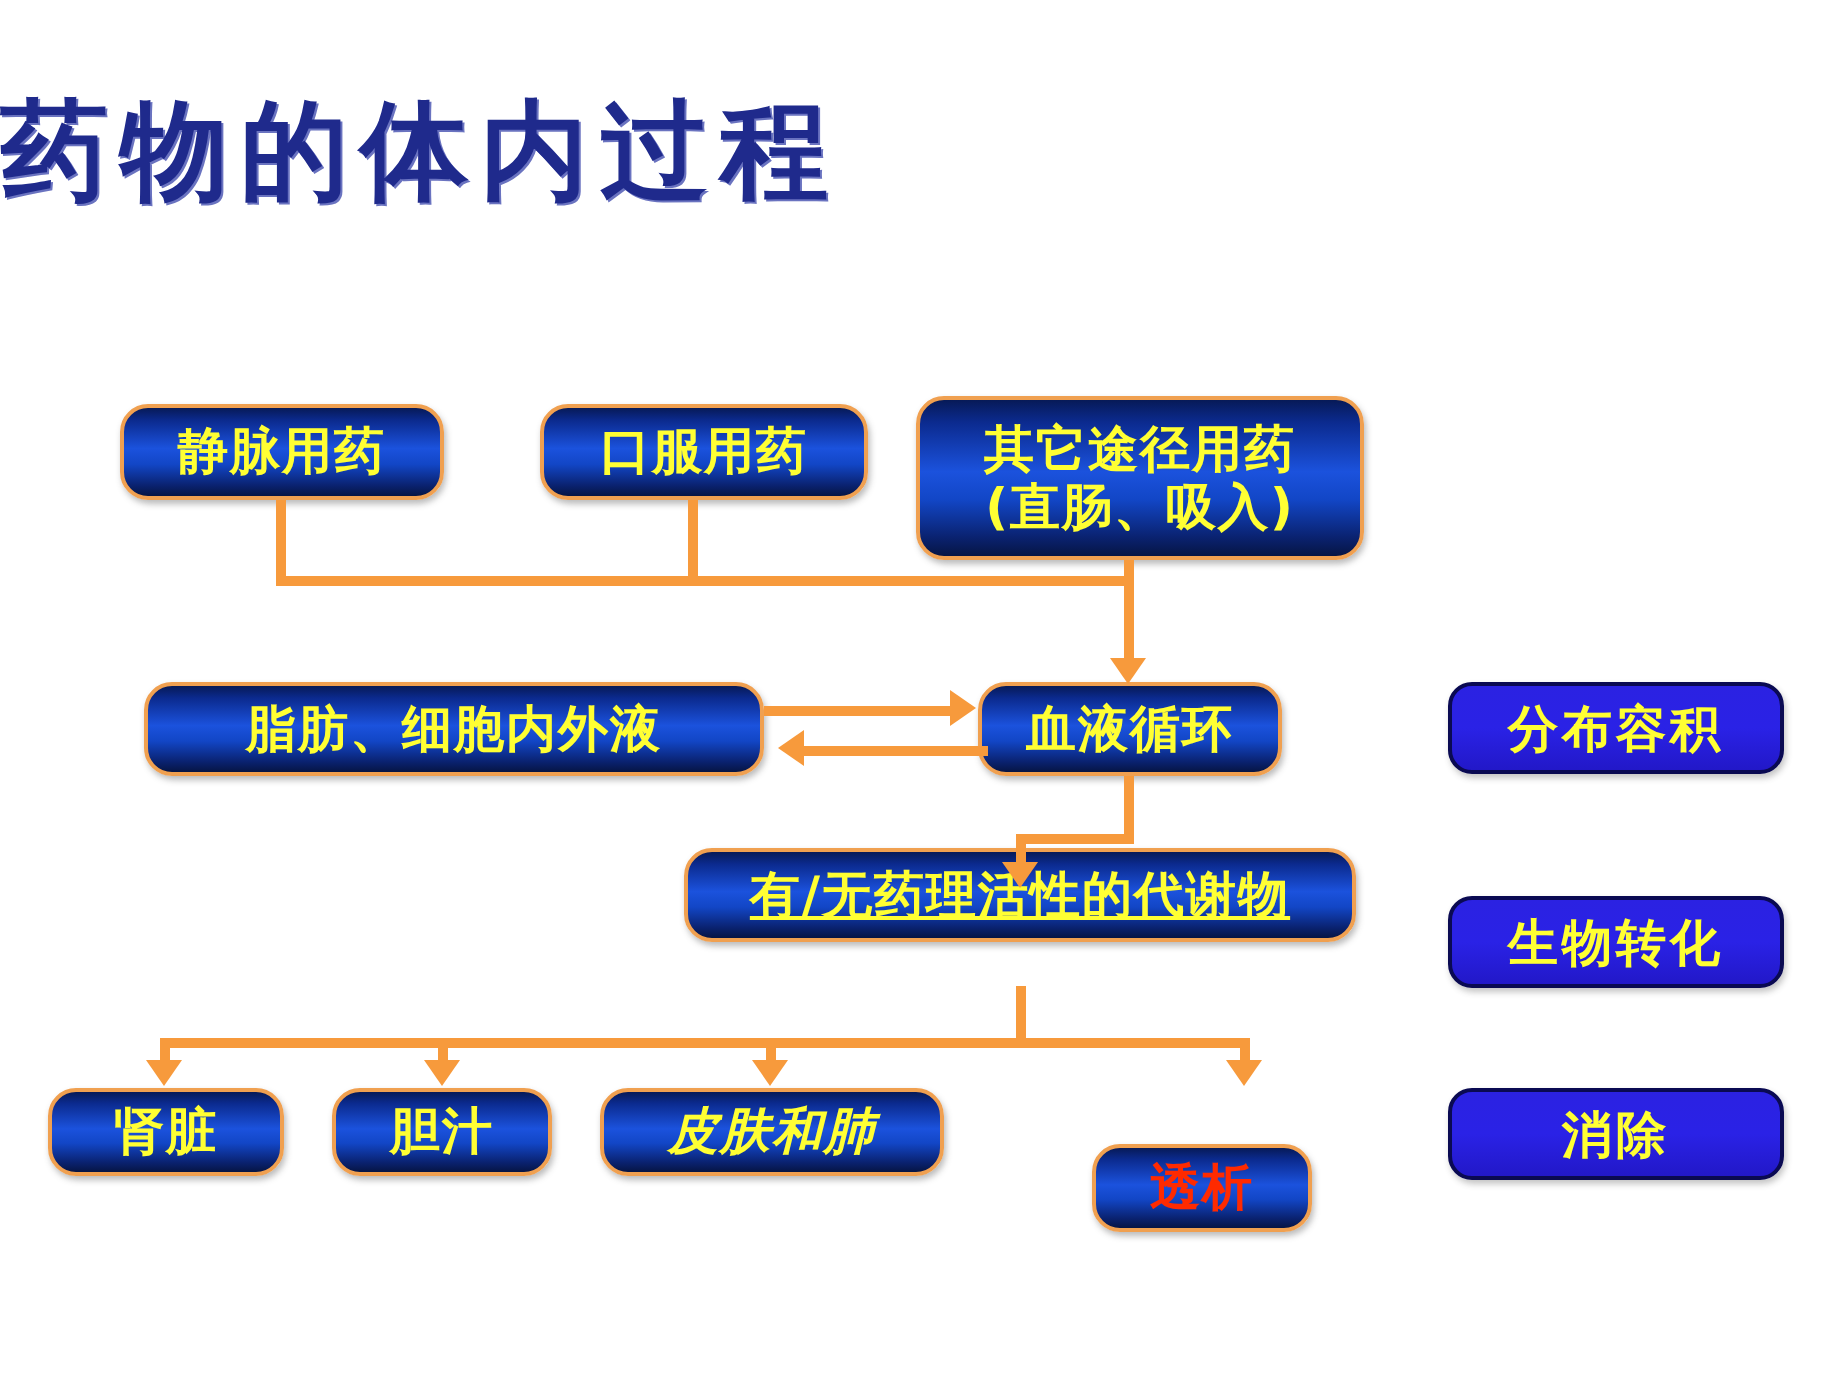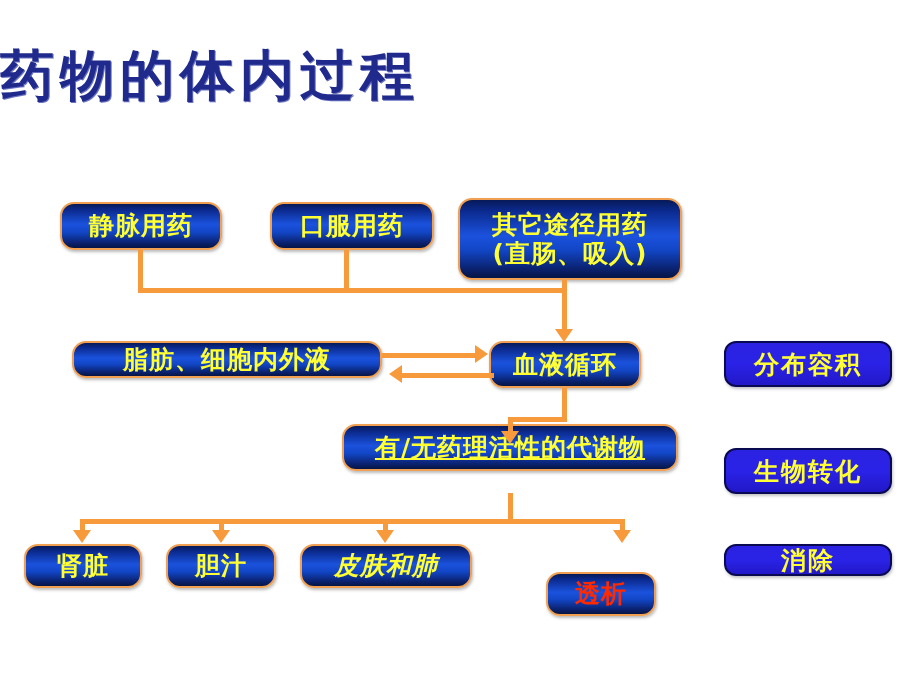--- a/index.html
+++ b/index.html
@@ -126,21 +126,21 @@
 
   <div class="node" style="left:270px; top:202px; width:164px; height:48px;">
     <span class="txt">口服用药</span>
   </div>
 
   <div class="node two-line" style="left:458px; top:198px; width:224px; height:82px; flex-direction:column;">
     <span class="txt">其它途径用药</span>
     <span class="txt">(直肠、吸入)</span>
   </div>
 
-  <div class="node" style="left:72px; top:341px; width:310px; height:37px;">
+  <div class="node" style="left:72px; top:341px; width:310px; height:47px;">
     <span class="txt">脂肪、细胞内外液</span>
   </div>
 
   <div class="node" style="left:489px; top:341px; width:152px; height:47px;">
     <span class="txt">血液循环</span>
   </div>
 
   <div class="node" style="left:342px; top:424px; width:336px; height:47px;text-decoration:underline;">
     <span class="txt">有/无药理活性的代谢物</span>
   </div>
@@ -163,21 +163,21 @@
 
 
   <div class="legend-node" style="left:724px; top:341px; width:168px; height:46px;">
     <span class="txt">分布容积</span>
   </div>
 
   <div class="legend-node" style="left:724px; top:448px; width:168px; height:46px;">
     <span class="txt">生物转化</span>
   </div>
 
-  <div class="legend-node" style="left:724px; top:544px; width:168px; height:32px;">
+  <div class="legend-node" style="left:724px; top:544px; width:168px; height:46px;">
     <span class="txt">消除</span>
   </div>
 
   <div class="ln ln-v" style="left:138px; top:250px; height:42px;"></div>
 
   <div class="ln ln-v" style="left:344px; top:250px; height:42px;"></div>
 
   <div class="ln ln-h" style="left:138px; top:288px; width:429px;"></div>
 
   <div class="ln ln-v" style="left:562px; top:280px; height:53px;"></div>

